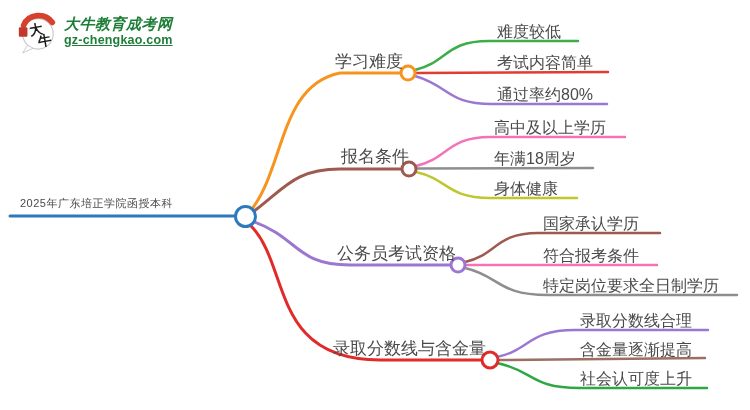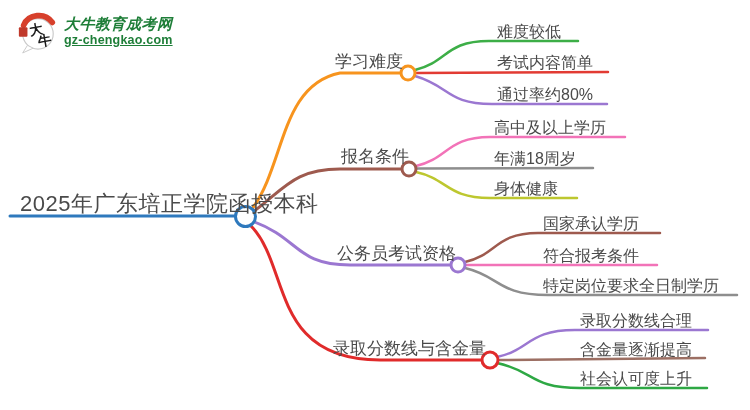--- a/index.html
+++ b/index.html
@@ -7,21 +7,21 @@
     position:relative;width:750px;height:410px;background:#ffffff;overflow:hidden;
     font-family:"Liberation Sans","DejaVu Sans",sans-serif;
   }
   .lines{position:absolute;left:0;top:0;width:750px;height:410px;}
   .lines path{fill:none;stroke-linecap:round;}
   .lines circle{fill:#ffffff;}
   .lbl{
     position:absolute;white-space:nowrap;color:#4A4A4A;line-height:19px;
     font-weight:400;cursor:default;
   }
-  .lbl.root{font-size:22px;letter-spacing:.5px;}
+  .lbl.root{font-size:11px;letter-spacing:.5px;}
   .lbl.branch{font-size:17px;}
   .lbl.child{font-size:16px;}
   .logo{position:absolute;left:16px;top:8px;display:flex;align-items:center;gap:6px;}
   .logo-texts{display:flex;flex-direction:column;}
   .logo-name{font-size:15px;font-weight:bold;letter-spacing:.5px;line-height:18px;font-style:italic;}
   .logo-domain{font-size:12.5px;font-weight:bold;letter-spacing:.2px;line-height:14px;}
 </style>
 </head>
 <body>
 

